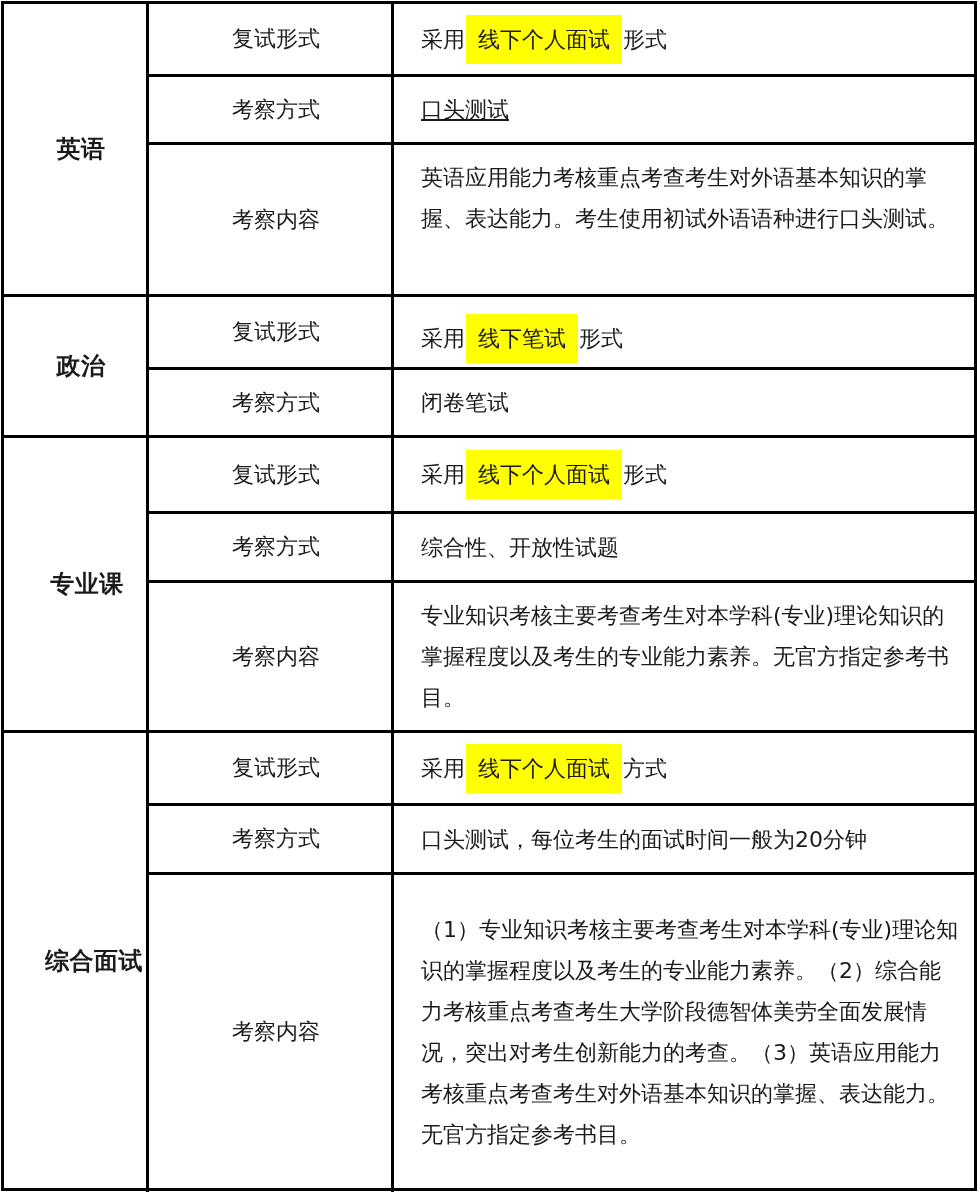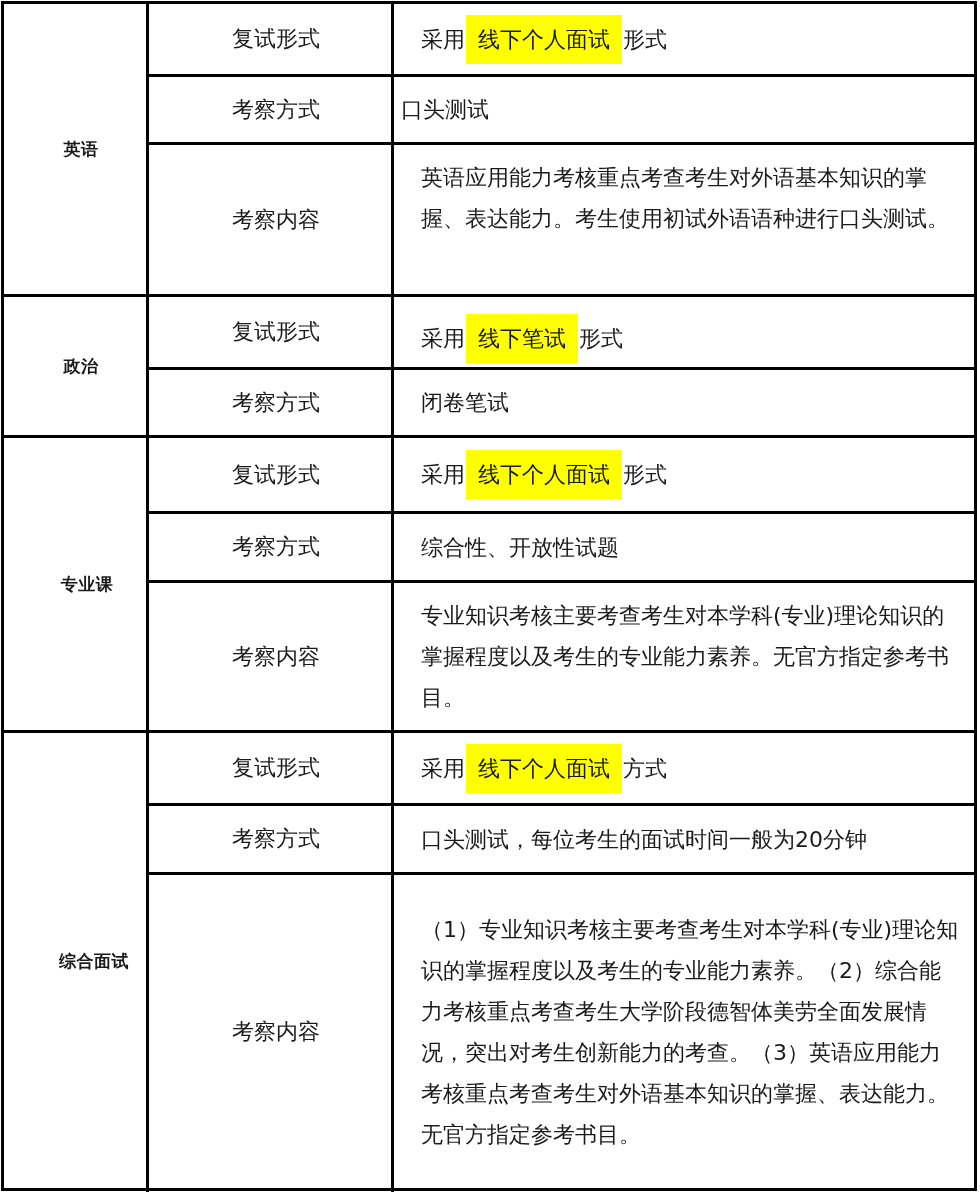--- a/index.html
+++ b/index.html
@@ -27,21 +27,21 @@
     .cell {
       position: absolute;
       box-sizing: border-box;
       display: flex;
       align-items: center;
       margin-left: 6px;
     }
     .subject {
       justify-content: center;
       font-weight: bold;
-      font-size: 17px;
+      font-size: 24px;
       letter-spacing: 0.5px;
     }
     .label {
       justify-content: center;
       font-size: 22px;
     }
     .value {
       padding-left: 21px;
       padding-right: 16px;
       font-size: 22px;
@@ -93,21 +93,21 @@
 <div class="cell label" style="left:149px;top:4px;width:242px;height:70px;">
   <span>复试形式</span>
 </div>
 <div class="cell value" style="left:394px;top:4px;width:580px;height:70px;">
   <span class="value-text"><span>采用</span><span class="hl"> <span>线下个人面试</span> </span><span>形式</span></span>
 </div>
 
 <div class="cell label" style="left:149px;top:77px;width:242px;height:65px;">
   <span>考察方式</span>
 </div>
-<div class="cell value" style="left:374px;top:77px;width:564px;height:65px;">
+<div class="cell value" style="left:394px;top:77px;width:564px;height:65px;text-decoration:underline;">
   <span class="value-text">口头测试</span>
 </div>
 
 <div class="cell label" style="left:149px;top:145px;width:242px;height:149px;">
   <span>考察内容</span>
 </div>
 <div class="cell value" style="left:394px;top:145px;width:580px;height:106px;">
   <span class="value-text">英语应用能力考核重点考查考生对外语基本知识的掌握、表达能力。考生使用初试外语语种进行口头测试。</span>
 </div>
 

